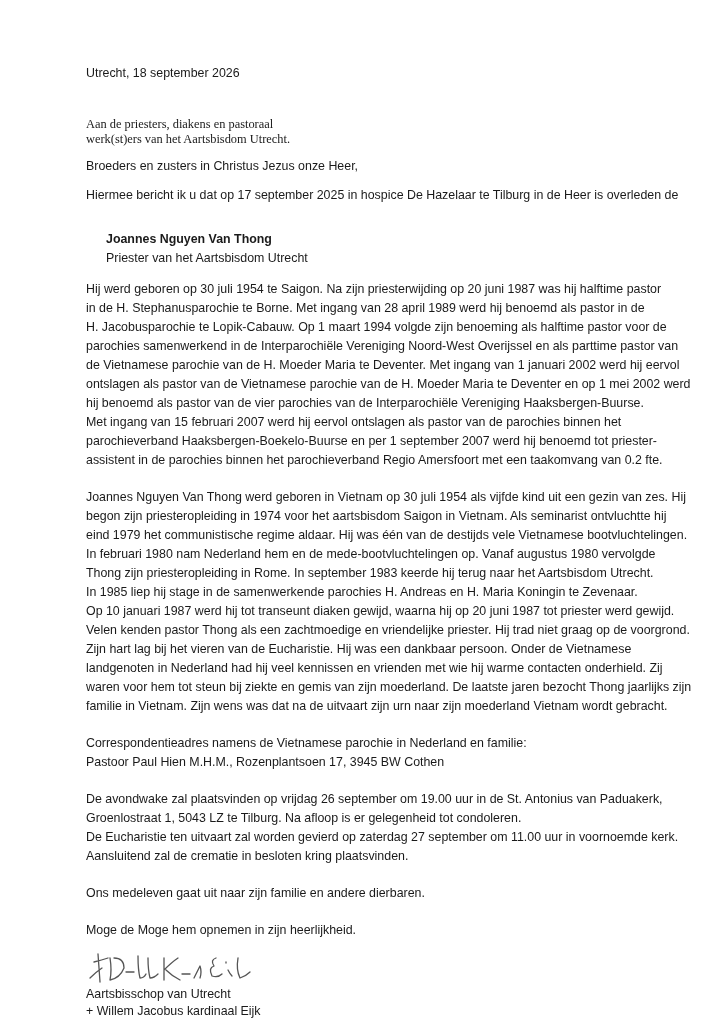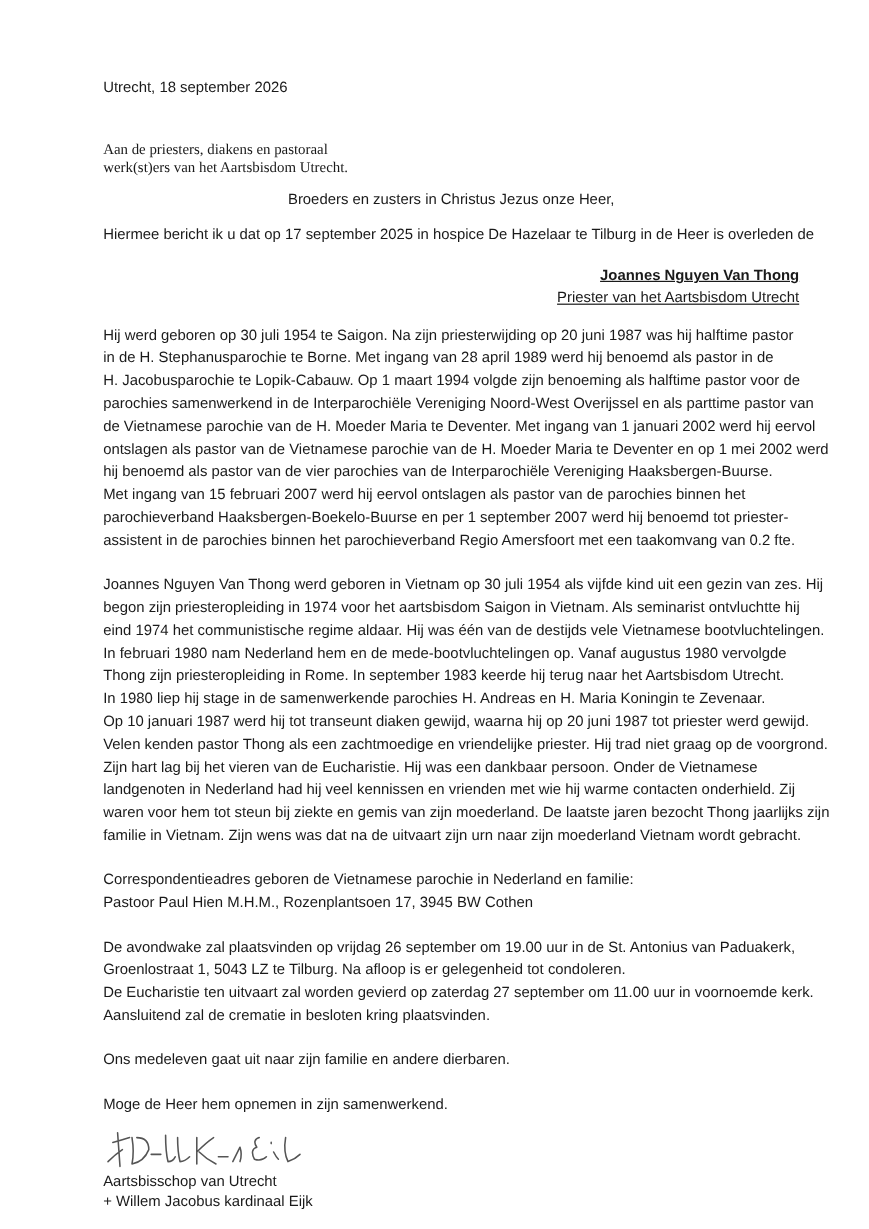--- a/index.html
+++ b/index.html
@@ -20,27 +20,26 @@
     .page {
       position: absolute;
       left: 86px;
       top: 64px;
       width: 580px;
     }
     .line { display: block; white-space: nowrap; }
     .date { margin: 0; }
     .addressee { margin-top: 34px; font-family: Liberation Serif, serif; }
     .addressee .line { line-height: 15px; }
-    .salutation { margin-top: 10px; text-align: center; }
+    .salutation { margin-top: 10px; }
     .announce { margin-top: 10px; }
     .deceased {
-      margin-top: 15px;
-      text-align: right;
+      margin-top: 25px;
+      text-align: left;
       padding-left: 20px;
-      text-decoration: underline;
     }
     .deceased-name { font-weight: bold; }
     .bio-italic {
       margin-top: 12px;
     }
     .bio-regular { margin-top: 18px; }
     .correspondence { margin-top: 18px; }
     .funeral { margin-top: 18px; }
     .condolence { margin-top: 18px; }
     .blessing { margin-top: 18px; }
@@ -88,50 +87,50 @@
     <span class="line">ontslagen als pastor van de Vietnamese parochie van de H. Moeder Maria te Deventer en op 1 mei 2002 werd</span>
     <span class="line">hij benoemd als pastor van de vier parochies van de Interparochiële Vereniging Haaksbergen-Buurse.</span>
     <span class="line">Met ingang van 15 februari 2007 werd hij eervol ontslagen als pastor van de parochies binnen het</span>
     <span class="line">parochieverband Haaksbergen-Boekelo-Buurse en per 1 september 2007 werd hij benoemd tot priester-</span>
     <span class="line">assistent in de parochies binnen het parochieverband Regio Amersfoort met een taakomvang van 0.2 fte.</span>
   </div>
 
   <div class="bio-regular">
     <span class="line">Joannes Nguyen Van Thong werd geboren in Vietnam op 30 juli 1954 als vijfde kind uit een gezin van zes. Hij</span>
     <span class="line">begon zijn priesteropleiding in 1974 voor het aartsbisdom Saigon in Vietnam. Als seminarist ontvluchtte hij</span>
-    <span class="line">eind 1974 het communistische regime aldaar. Hij was één van de destijds vele Vietnamese bootvluchtelingen.</span>
+    <span class="line">eind 1979 het communistische regime aldaar. Hij was één van de destijds vele Vietnamese bootvluchtelingen.</span>
     <span class="line">In februari 1980 nam Nederland hem en de mede-bootvluchtelingen op. Vanaf augustus 1980 vervolgde</span>
     <span class="line">Thong zijn priesteropleiding in Rome. In september 1983 keerde hij terug naar het Aartsbisdom Utrecht.</span>
-    <span class="line">In 1980 liep hij stage in de samenwerkende parochies H. Andreas en H. Maria Koningin te Zevenaar.</span>
+    <span class="line">In 1985 liep hij stage in de samenwerkende parochies H. Andreas en H. Maria Koningin te Zevenaar.</span>
     <span class="line">Op 10 januari 1987 werd hij tot transeunt diaken gewijd, waarna hij op 20 juni 1987 tot priester werd gewijd.</span>
     <span class="line">Velen kenden pastor Thong als een zachtmoedige en vriendelijke priester. Hij trad niet graag op de voorgrond.</span>
     <span class="line">Zijn hart lag bij het vieren van de Eucharistie. Hij was een dankbaar persoon. Onder de Vietnamese</span>
     <span class="line">landgenoten in Nederland had hij veel kennissen en vrienden met wie hij warme contacten onderhield. Zij</span>
     <span class="line">waren voor hem tot steun bij ziekte en gemis van zijn moederland. De laatste jaren bezocht Thong jaarlijks zijn</span>
     <span class="line">familie in Vietnam. Zijn wens was dat na de uitvaart zijn urn naar zijn moederland Vietnam wordt gebracht.</span>
   </div>
 
   <div class="correspondence">
-    <span class="line">Correspondentieadres geboren de Vietnamese parochie in Nederland en familie:</span>
+    <span class="line">Correspondentieadres namens de Vietnamese parochie in Nederland en familie:</span>
     <span class="line">Pastoor Paul Hien M.H.M., Rozenplantsoen 17, 3945 BW Cothen</span>
   </div>
 
   <div class="funeral">
     <span class="line">De avondwake zal plaatsvinden op vrijdag 26 september om 19.00 uur in de St. Antonius van Paduakerk,</span>
     <span class="line">Groenlostraat 1, 5043 LZ te Tilburg. Na afloop is er gelegenheid tot condoleren.</span>
     <span class="line">De Eucharistie ten uitvaart zal worden gevierd op zaterdag 27 september om 11.00 uur in voornoemde kerk.</span>
     <span class="line">Aansluitend zal de crematie in besloten kring plaatsvinden.</span>
   </div>
 
   <div class="condolence">
     <span class="line">Ons medeleven gaat uit naar zijn familie en andere dierbaren.</span>
   </div>
 
   <div class="blessing">
-    <span class="line">Moge de Heer hem opnemen in zijn samenwerkend.</span>
+    <span class="line">Moge de Moge hem opnemen in zijn heerlijkheid.</span>
   </div>
 
   <div class="signature-block">
     <svg class="signature" viewBox="0 0 170 38">
       <g fill="none" stroke="#555" stroke-width="1.3" stroke-linecap="round" stroke-linejoin="round">
         <path d="M4 30 Q10 24 16 20 M12 6 L14 34 M8 14 Q16 12 22 10"></path>
         <path d="M24 10 Q26 22 24 32 Q34 30 38 20 Q38 10 28 10"></path>
         <path d="M40 24 L48 24"></path>
         <path d="M52 8 Q52 22 54 30 Q58 30 60 26 M62 10 Q62 22 64 30 Q68 30 72 26"></path>
         <path d="M78 10 L78 32 M78 22 Q86 14 92 10 M80 22 Q86 28 94 32"></path>

